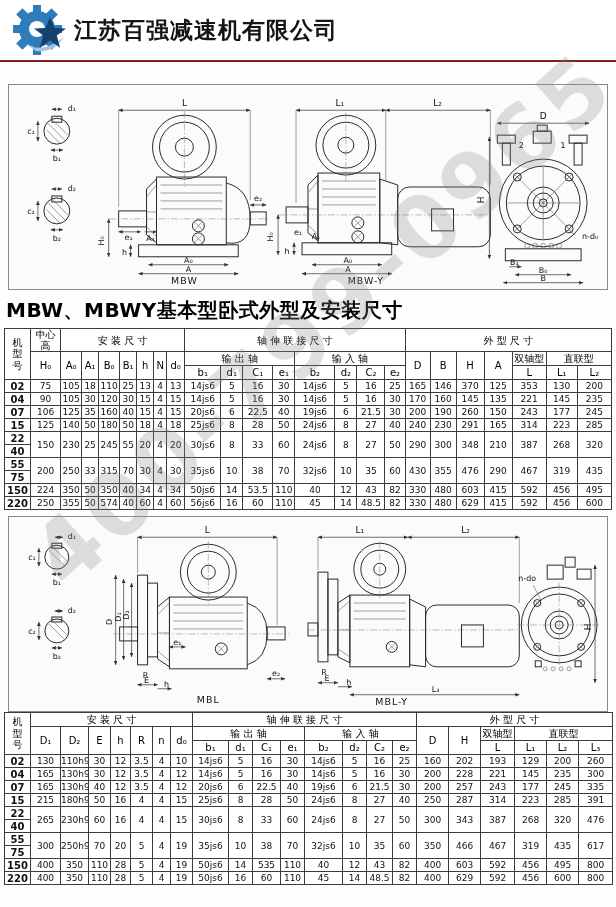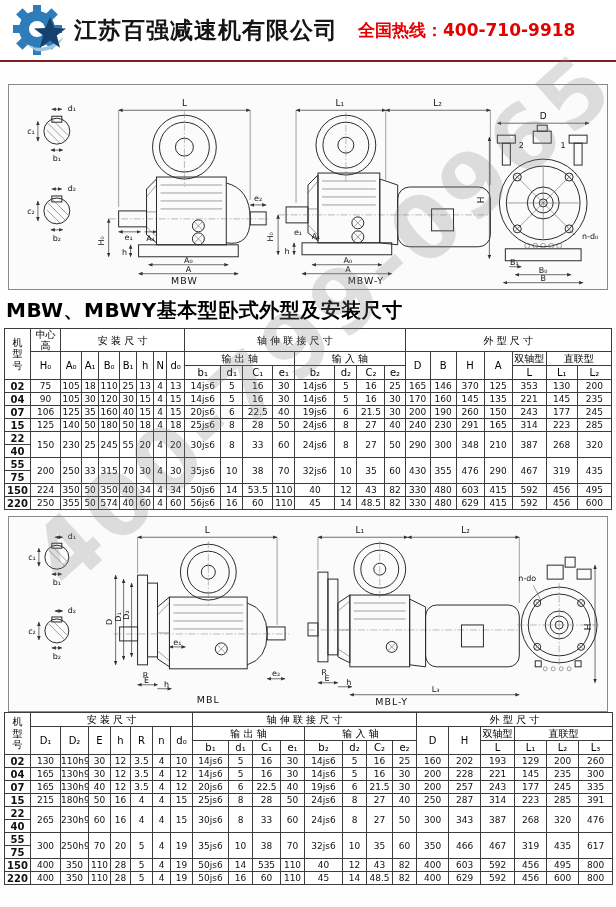--- a/index.html
+++ b/index.html
@@ -60,21 +60,20 @@
           <rect x="35" y="7" width="9" height="9" transform="rotate(45 39.5 11.5)"></rect>
           <rect x="6" y="36" width="9" height="9" transform="rotate(45 10.5 40.5)"></rect>
           <rect x="35" y="36" width="9" height="9" transform="rotate(45 39.5 40.5)"></rect>
         </g>
         <circle cx="25" cy="26" r="8" fill="#ffffff"></circle>
       </g>
       <path d="M12,40 Q30,52 52,34 Q42,50 24,48 Z" fill="#9fc4e0"></path>
       <polygon fill="#16406e" points="38,14 42.5,25 54,25.6 44.8,32.4 48,44.8 38,37.6 27.8,44.8 31.2,32.4 22,25.6 33.5,25"></polygon>
     </svg>
     <div class="company-name">江苏百强减速机有限公司</div>
-    <div class="hotline">全国热线：400-710-9918</div>
   </header>
 
   <section class="panel" id="panel1">
     <svg width="598" height="200" viewBox="0 0 600 200">
       <defs>
         <marker id="ar1" viewBox="0 0 8 8" refX="6.5" refY="3" markerWidth="7" markerHeight="7" orient="auto-start-reverse">
           <path d="M0,0 L7,3 L0,6 Z" fill="#333"></path>
         </marker>
       </defs>
 

